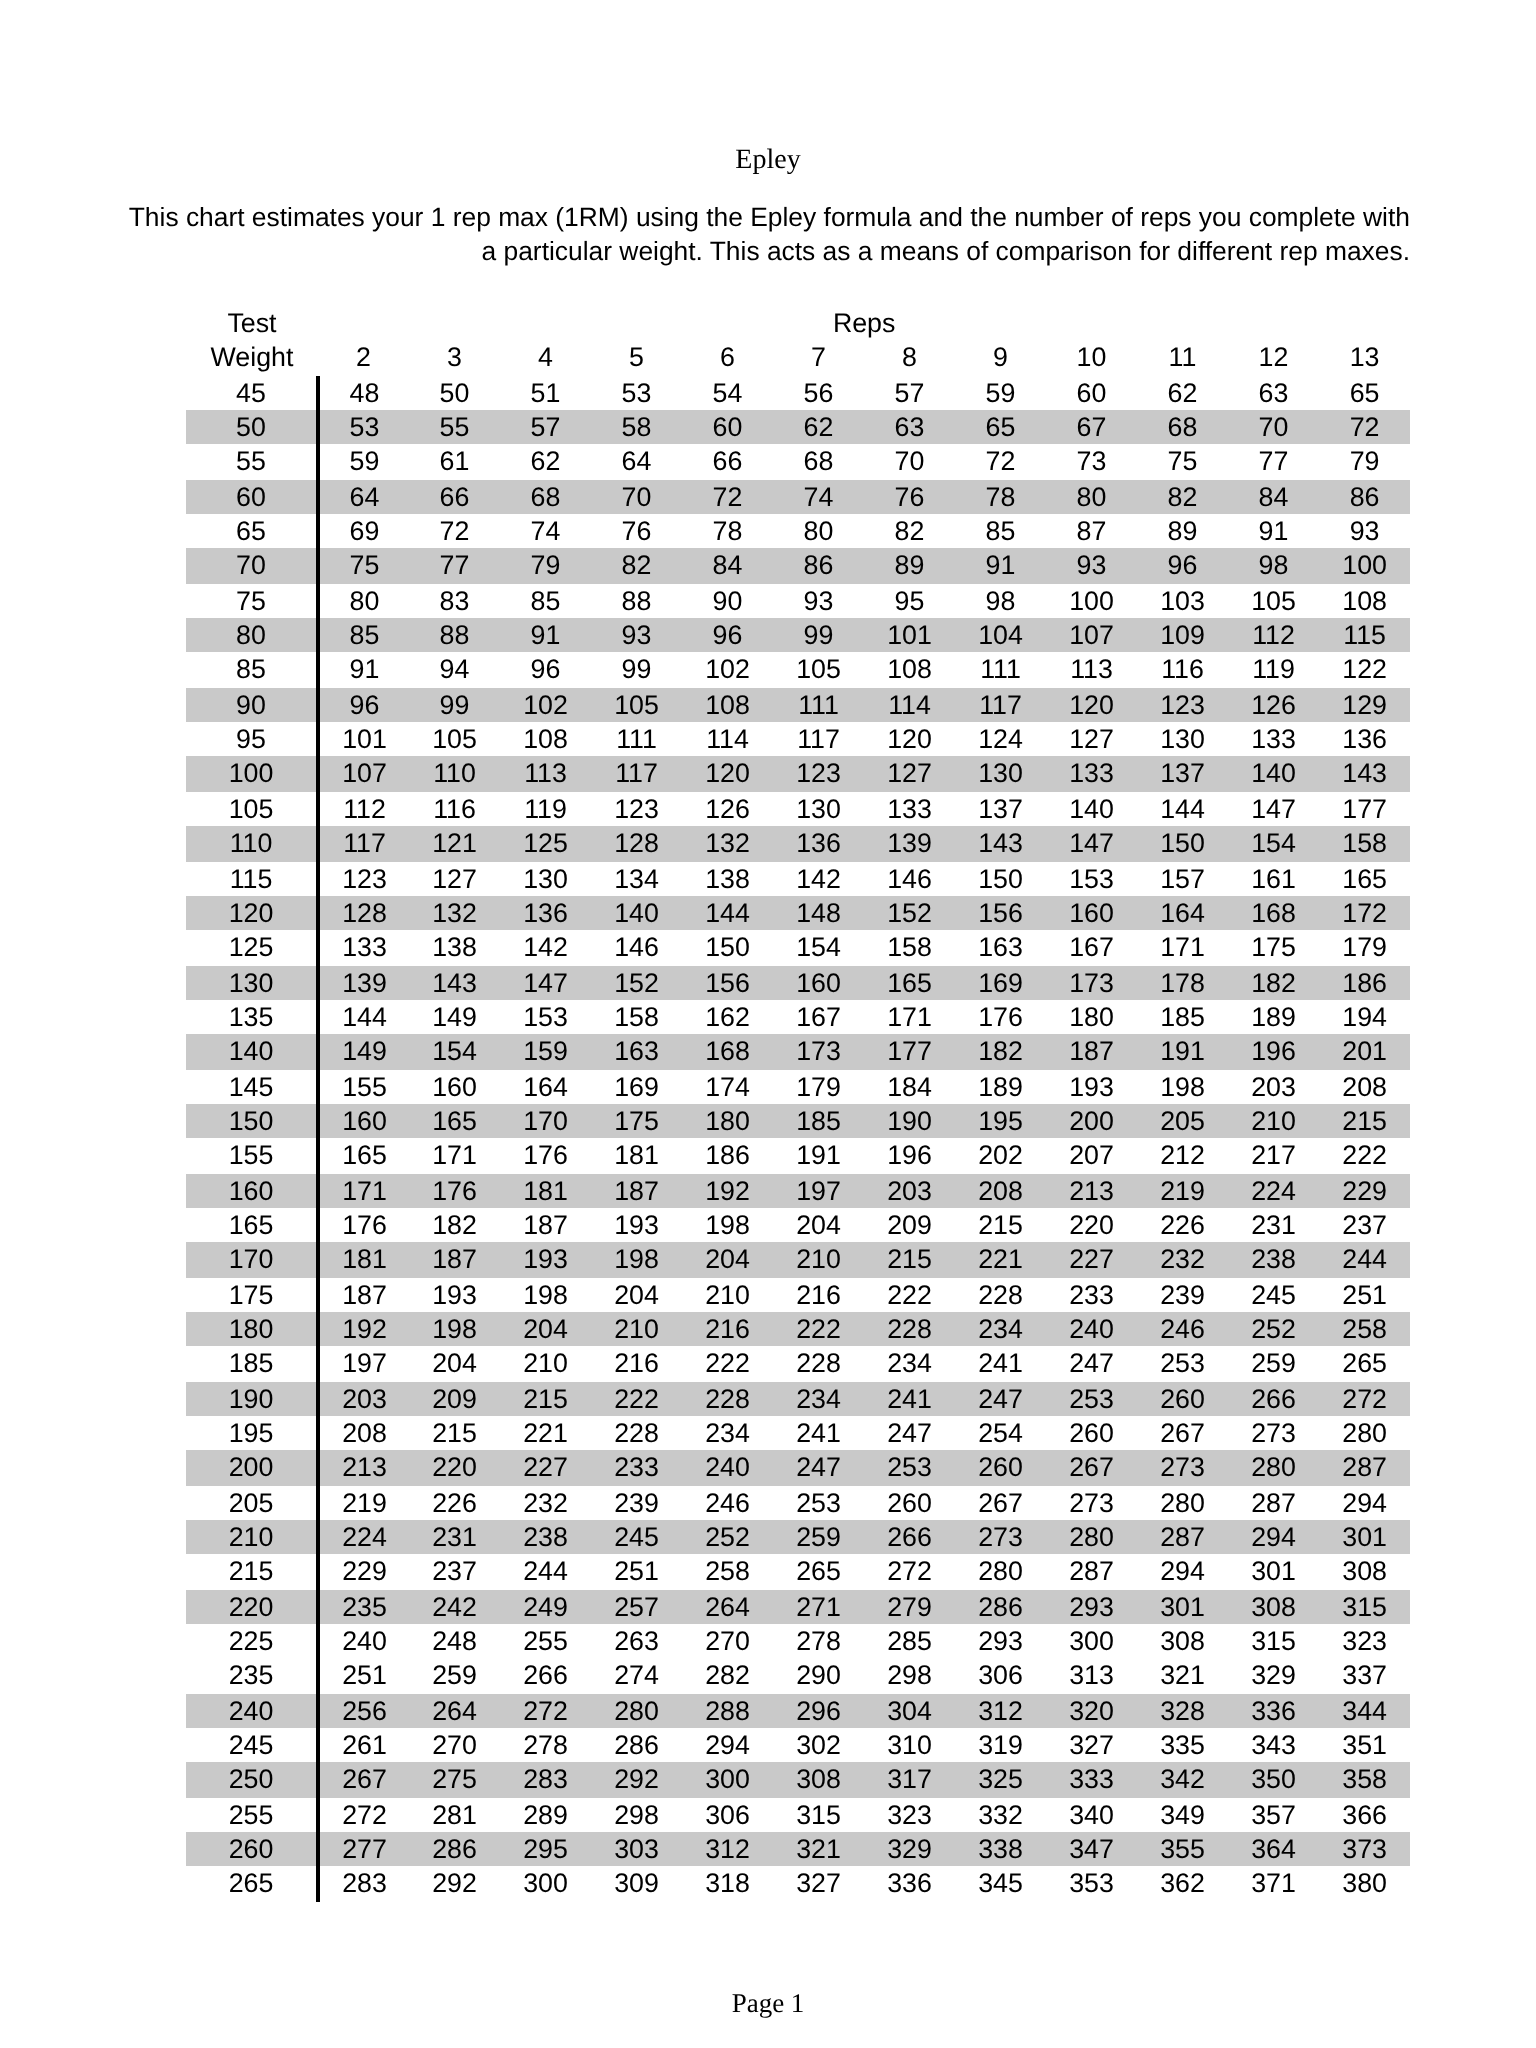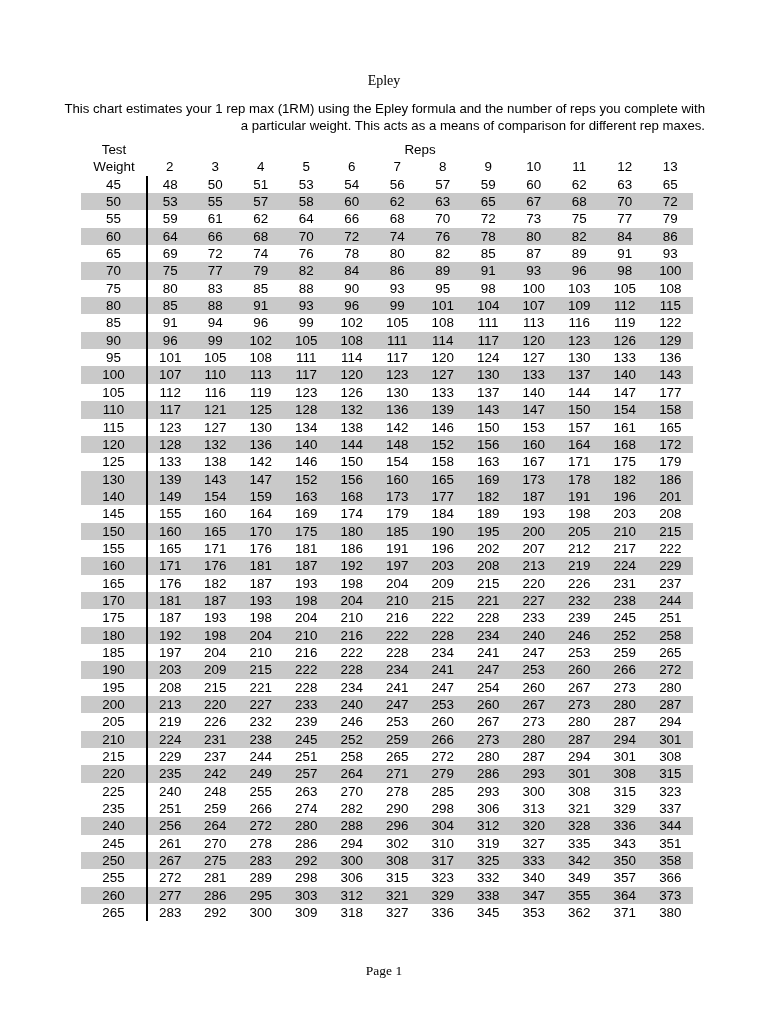--- a/index.html
+++ b/index.html
@@ -39,21 +39,21 @@
     font-size: 13.2px;
     line-height: 17px;
     text-align: right;
     margin: 0 auto;
     padding-top: 11px;
     width: 642px;
   }
 
   
   .table-wrap {
-    margin: 0;
+    margin: 12px;
     padding-top: 7px;
   }
   table.epley {
     border-collapse: collapse;
     width: 612px;
     margin: 0 0 0 74px;
     table-layout: fixed;
   }
   table.epley td,
   table.epley th {
@@ -418,20 +418,35 @@
             <td>152</td>
             <td>156</td>
             <td>160</td>
             <td>165</td>
             <td>169</td>
             <td>173</td>
             <td>178</td>
             <td>182</td>
             <td>186</td>
           </tr>
+          <tr>
+            <td class="weight-cell">135</td>
+            <td>144</td>
+            <td>149</td>
+            <td>153</td>
+            <td>158</td>
+            <td>162</td>
+            <td>167</td>
+            <td>171</td>
+            <td>176</td>
+            <td>180</td>
+            <td>185</td>
+            <td>189</td>
+            <td>194</td>
+          </tr>
           <tr class="band">
             <td class="weight-cell">140</td>
             <td>149</td>
             <td>154</td>
             <td>159</td>
             <td>163</td>
             <td>168</td>
             <td>173</td>
             <td>177</td>
             <td>182</td>

